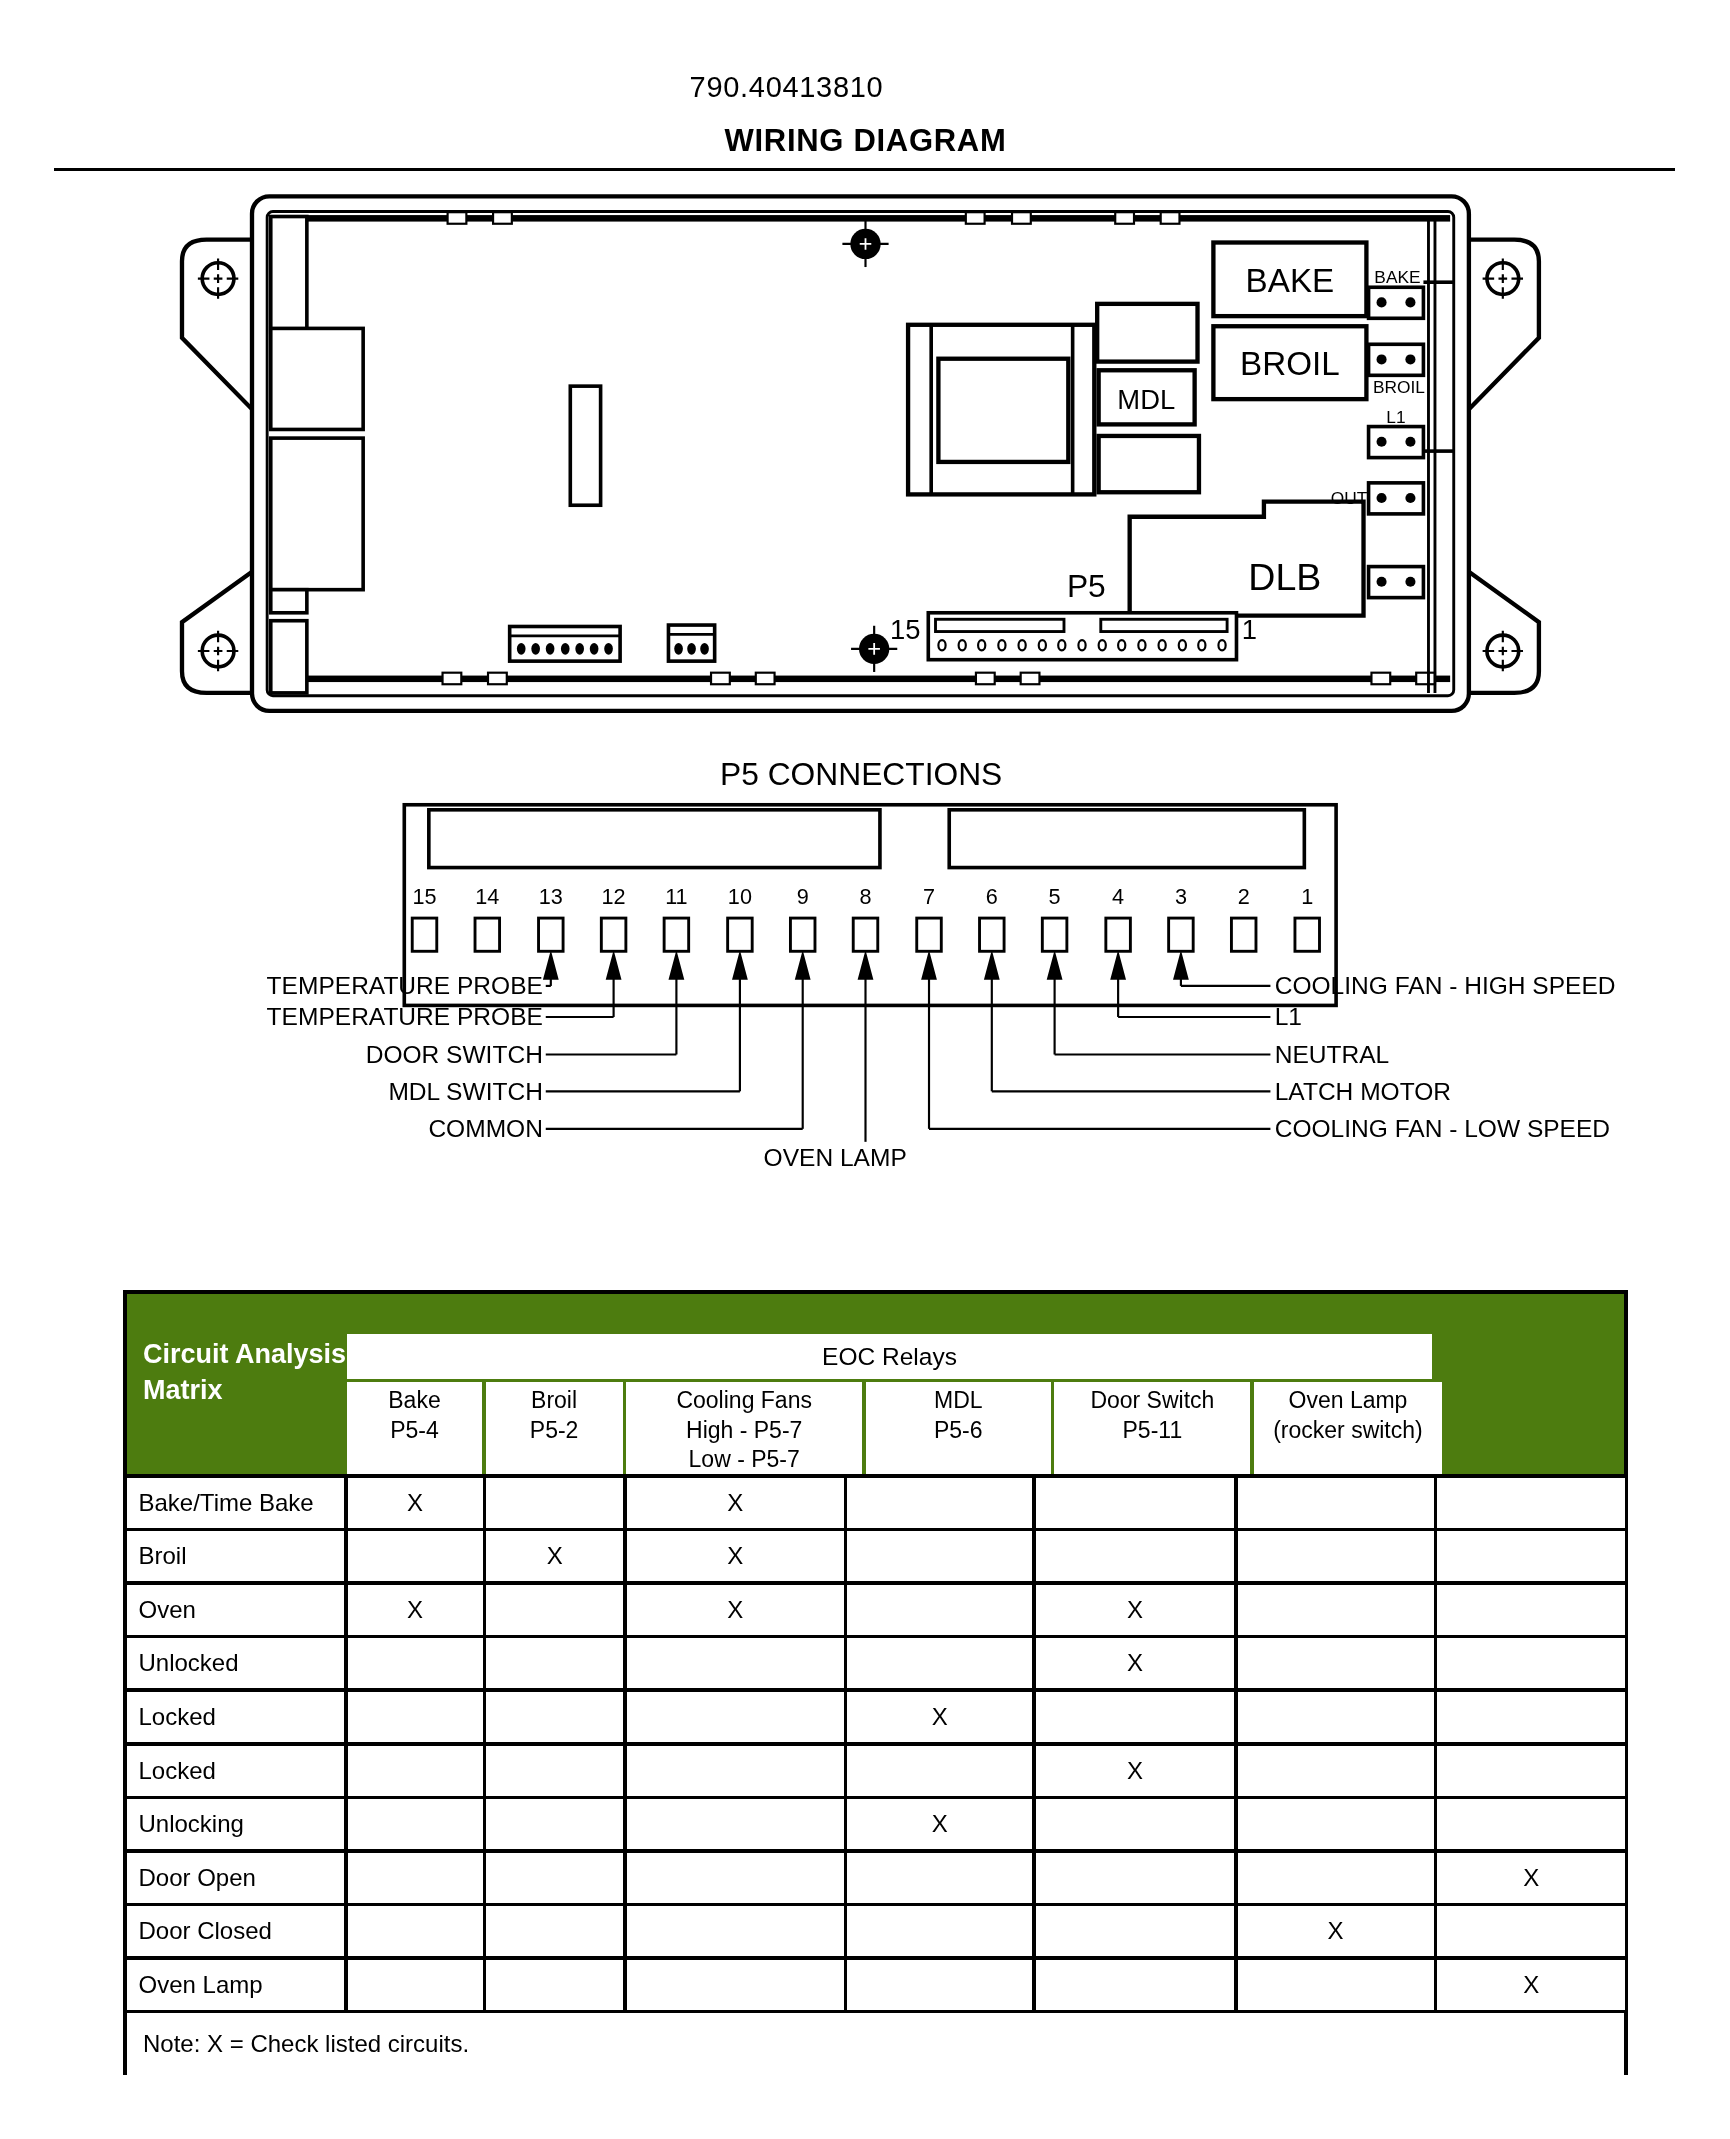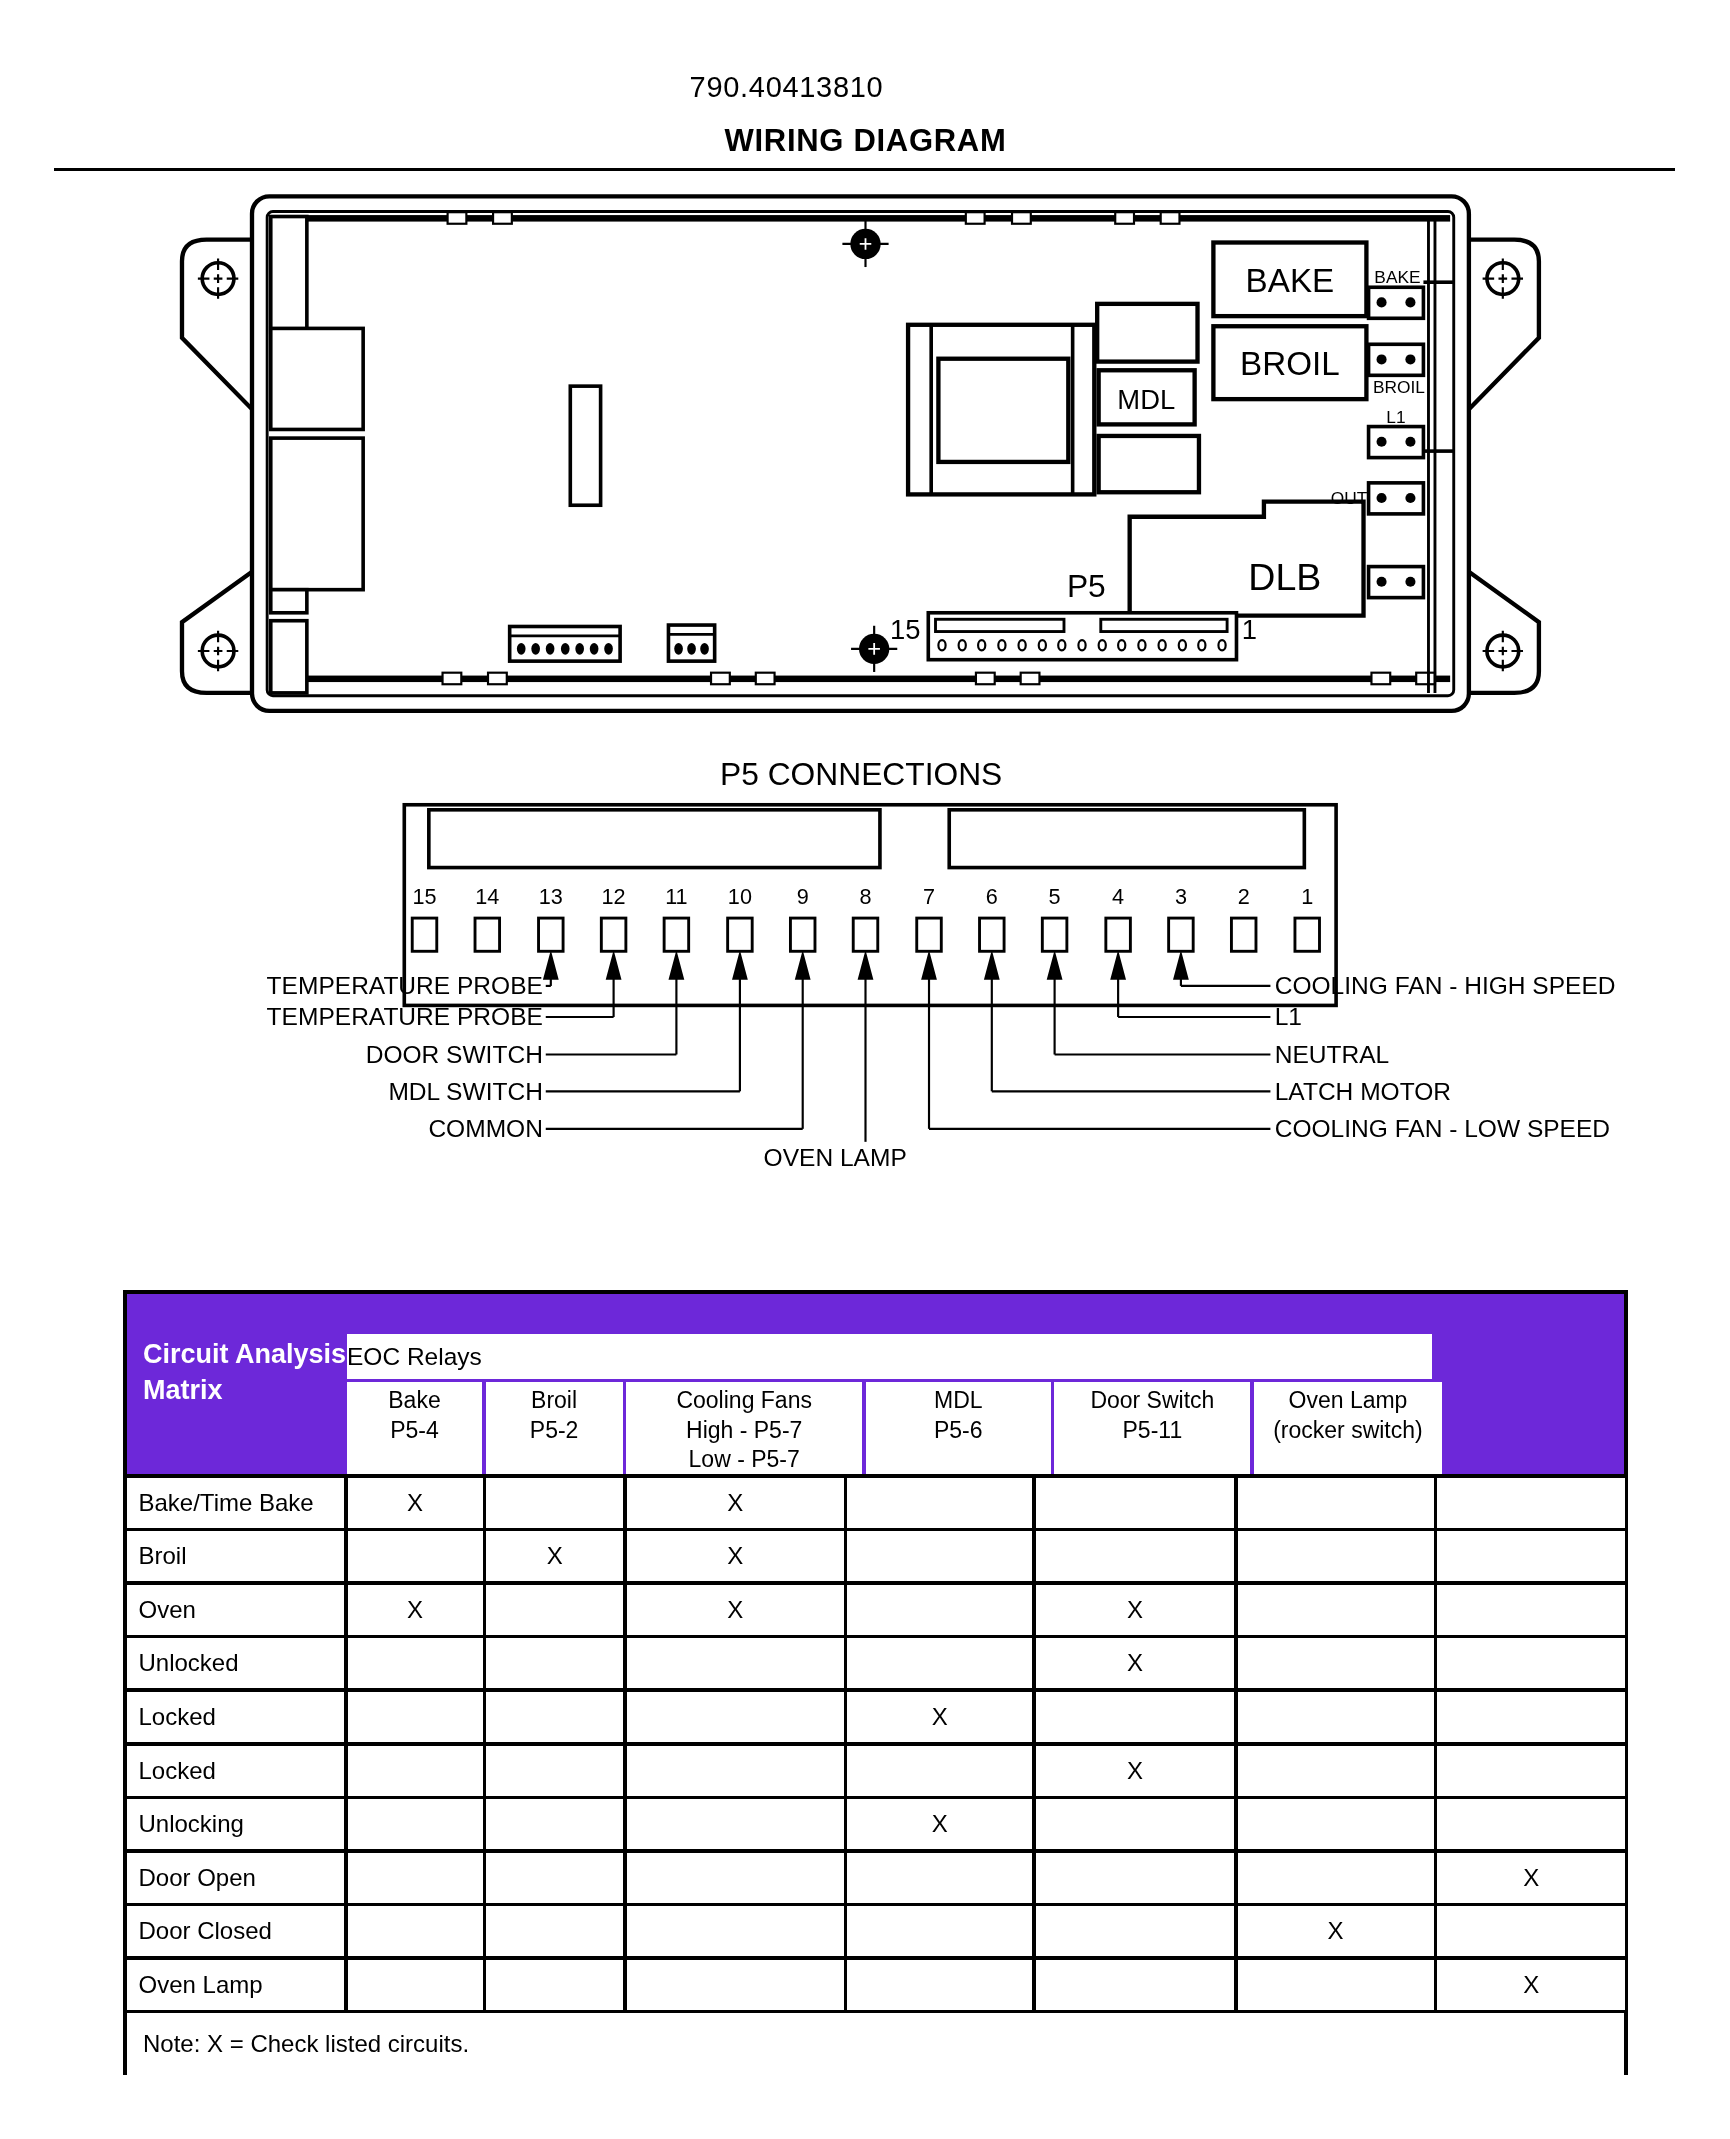--- a/index.html
+++ b/index.html
@@ -14,23 +14,23 @@
   .lbl-mdl{font-size:38px;}
   .lbl-dlb{font-size:52px;}
   .lbl-sm{font-size:24px;}
   .lbl-p5{font-size:44px;}
   .lbl-pinend{font-size:38px;}
   .lbl-num{font-size:30px;}
   .lbl-conn{font-size:34px;}
   .lbl-sect{font-size:44px;}
   
   #matrix{top:1290px;left:123px;width:1505px;border:4.3px solid #000;border-bottom:none;box-sizing:border-box;background:#fff;}
-  #matrix-header{position:relative;height:180px;background:#6d28d9;}
+  #matrix-header{position:relative;height:180px;background:#4d7c0f;}
   #corner-label{position:absolute;top:42px;left:16px;color:#fff;font-size:27px;font-weight:bold;line-height:1.35;}
-  #eoc-band{position:absolute;top:40px;left:220px;width:1085px;height:45px;background:#fff;line-height:45px;font-size:24.5px;}
+  #eoc-band{position:absolute;top:40px;left:220px;width:1085px;height:45px;background:#fff;text-align:center;line-height:45px;font-size:24.5px;}
   #colheads{position:absolute;top:88px;left:220px;width:1276px;height:92px;display:flex;gap:3.6px;}
   .colhead{background:#fff;text-align:center;font-size:23px;line-height:1.28;padding-top:4.3px;box-sizing:border-box;}
   #matrix-rows{background:#000;padding-top:3.6px;display:grid;row-gap:3.6px;}
   .mrow{display:grid;grid-template-columns:217px 135px 137px 217px 185px 198px 196px 188px;column-gap:3.6px;height:50px;}
   .mrow>div{background:#fff;font-size:24px;line-height:50px;overflow:hidden;}
   .rowlabel{padding-left:11.5px;}
   .xcell{text-align:center;font-size:24.5px;}
   #note-row{height:62px;background:#fff;border-top:3.6px solid #000;font-size:24px;line-height:62px;padding-left:16px;}
 </style>
 </head>

